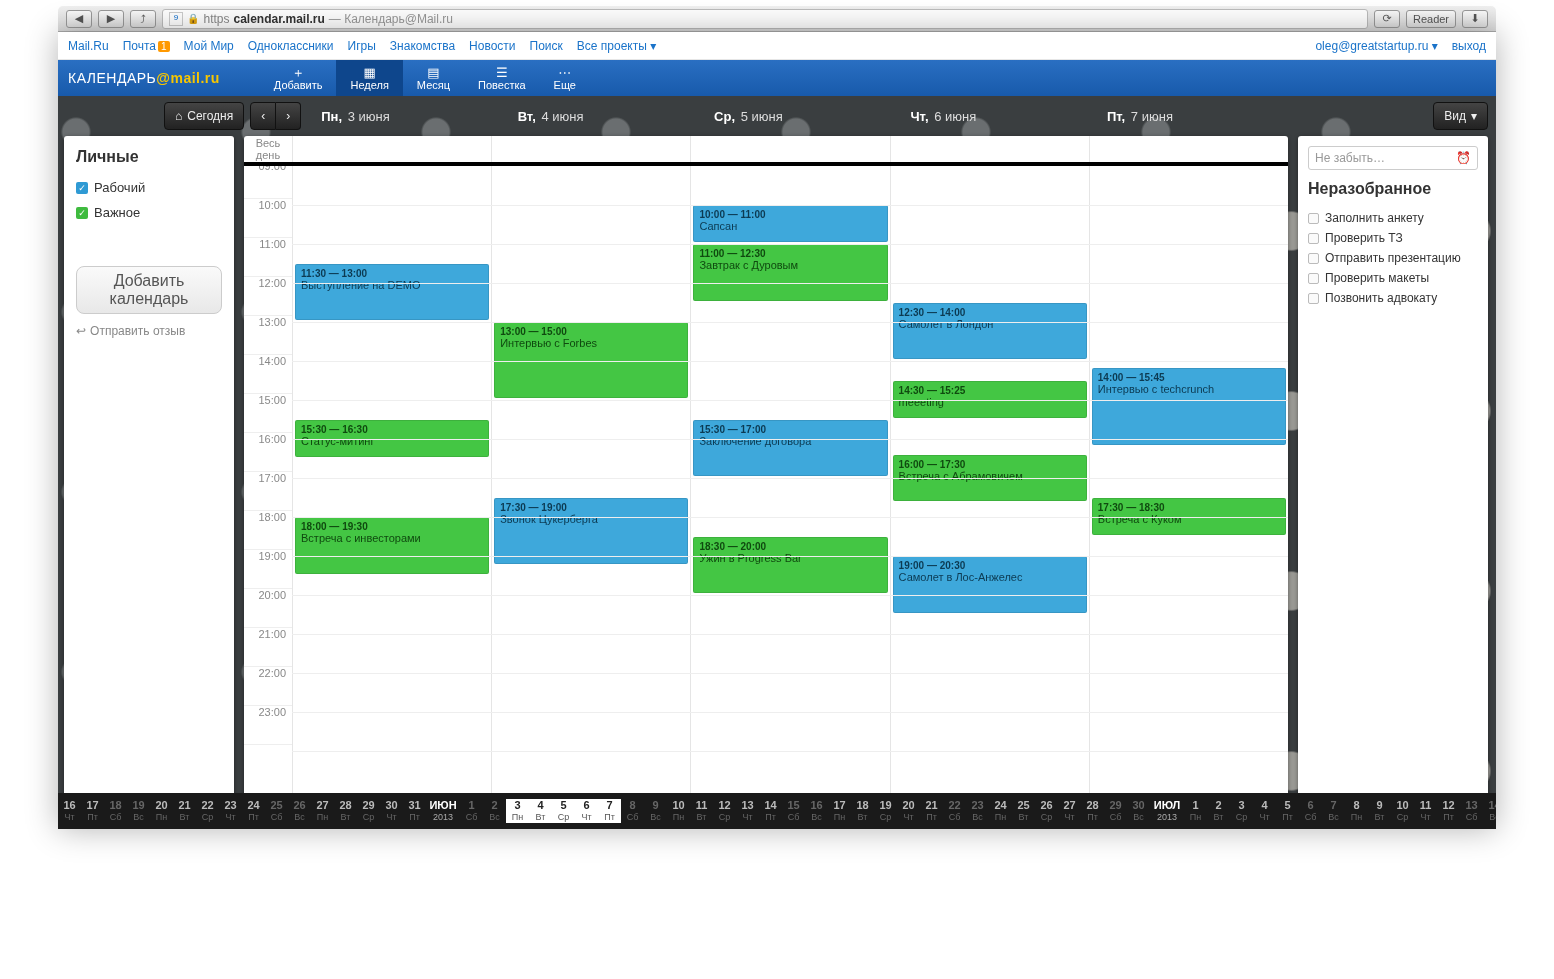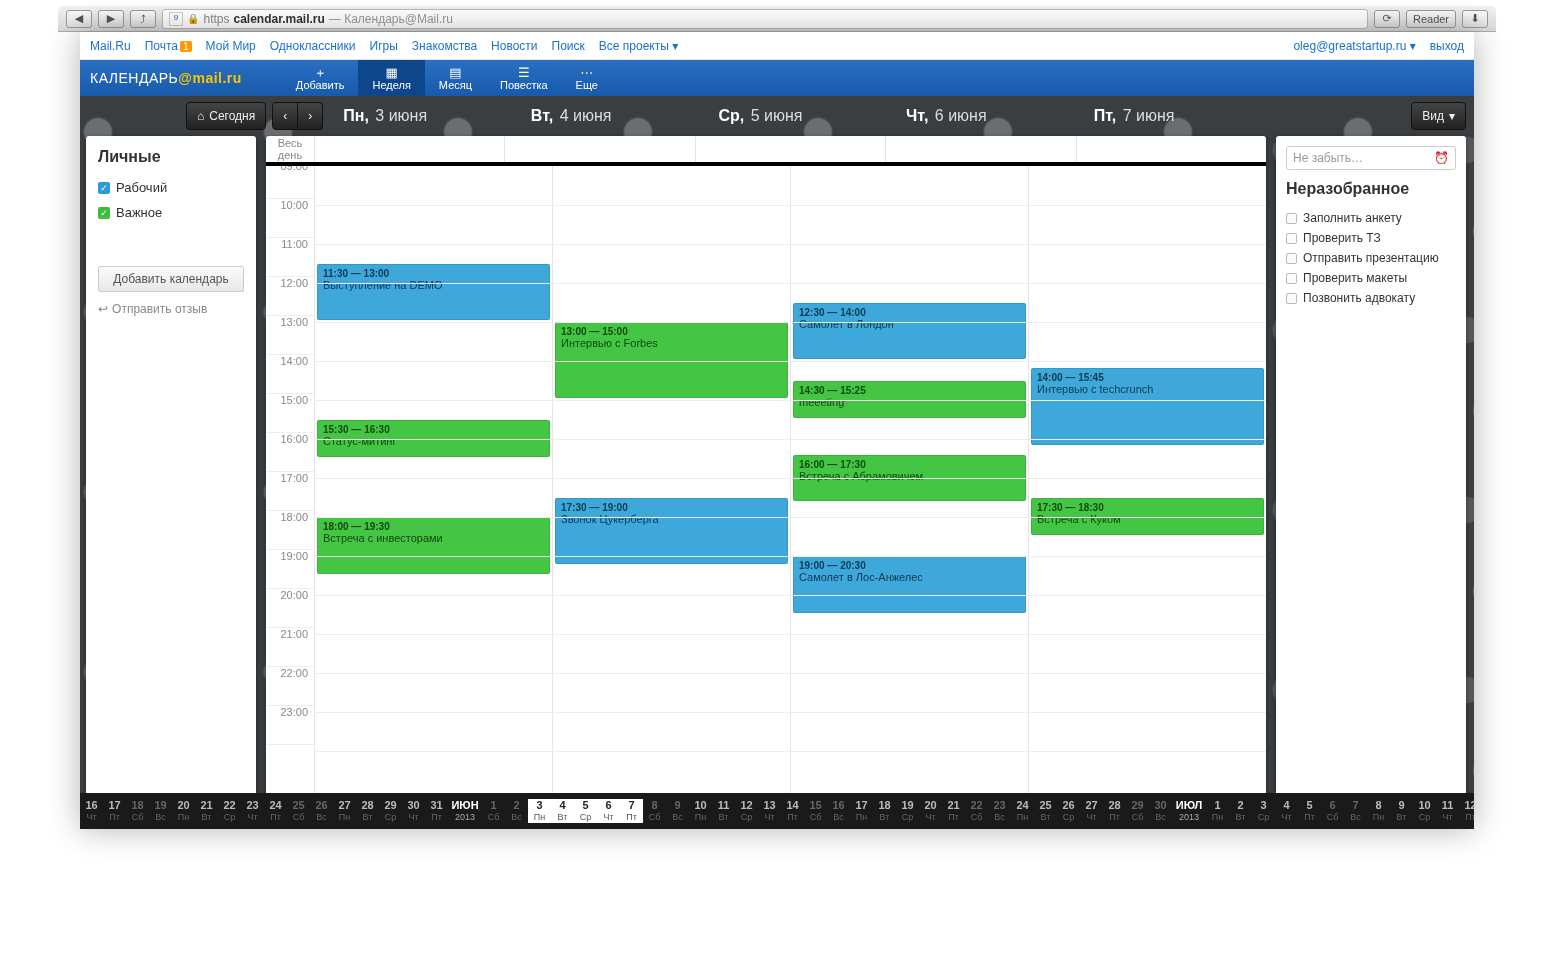--- a/index.html
+++ b/index.html
@@ -7,21 +7,21 @@
 
 
 .browser-chrome { height: 26px; background: linear-gradient(#f0f0f0,#d8d8d8); border-bottom:1px solid #aaa; display:flex; align-items:center; padding:0 8px; gap:6px; margin: 6px 58px 0 58px; border-radius: 5px 5px 0 0;}
 .chrome-btn { width:26px; height:18px; background:linear-gradient(#fafafa,#ddd); border:1px solid #999; border-radius:3px; display:flex; align-items:center; justify-content:center; font-size:11px; color:#555;}
 .addr { flex:1; display:flex; align-items:center; gap:4px; background:#fff; border:1px solid #bbb; border-radius:3px; height:20px; padding:0 6px; font-size:12px;}
 .addr .lock{font-size:10px;color:#888;}
 .addr .dom{font-weight:bold;color:#333;}
 .addr .rest{color:#999;}
 
 
-.app { margin: 0 80px; box-shadow: 0 0 30px rgba(0,0,0,0.3); height: 797px; display:flex; flex-direction:column; position:relative; overflow:hidden;}
+.app { margin: 0 58px; box-shadow: 0 0 30px rgba(0,0,0,0.3); height: 797px; display:flex; flex-direction:column; position:relative; overflow:hidden;}
 .topnav { height:28px; background:#fff; display:flex; align-items:center; padding:0 10px; gap:14px; font-size:12px; border-bottom:1px solid #e6e6e6;}
 .topnav a { color:#1a73c9; text-decoration:none; cursor:pointer;}
 .topnav .badge{background:#ff9900;color:#fff;border-radius:2px;padding:0 3px;font-size:10px;margin-left:2px;}
 .topnav .spacer{flex:1;}
 
 
 .bluebar{height:36px;background:linear-gradient(#2a6fc2,#185aab);display:flex;align-items:center;color:#fff;padding:0 10px;}
 .logo{font-size:14px;color:#fff;font-weight:normal;letter-spacing:0.5px;}
 .logo b{color:#f7c600;}
 .bluebar .item{display:flex;flex-direction:column;align-items:center;justify-content:center;padding:0 14px;height:36px;font-size:11px;color:#fff;cursor:pointer;}
@@ -41,33 +41,33 @@
 }
 
 
 .toolbar{position:relative; z-index:2; height:40px; display:flex; align-items:center; padding:0 8px; gap:0;}
 .tbtn{background:linear-gradient(#444,#222);color:#eee;border:1px solid #111;height:28px;display:flex;align-items:center;padding:0 10px;border-radius:4px;font-size:12px;cursor:pointer;gap:5px;}
 .tgroup{display:flex;}
 .tgroup .tbtn{border-radius:0;}
 .tgroup .tbtn:first-child{border-radius:4px 0 0 4px;}
 .tgroup .tbtn:last-child{border-radius:0 4px 4px 0;border-left:0;}
 .toolbar .days{flex:1;display:flex;margin-left:10px;}
-.toolbar .dayh{flex:1;color:#ddd;font-size:16px;padding-left:10px;}
+.toolbar .dayh{flex:1;color:#ddd;font-size:13px;padding-left:10px;}
 .toolbar .dayh b{color:#fff;margin-right:2px;}
 
 
 .content{position:relative;z-index:2;display:flex;gap:10px;padding:0 8px 8px 6px;height:calc(100% - 40px);}
 .panel{background:#fff;border-radius:3px;box-shadow:0 1px 4px rgba(0,0,0,0.4);}
 .leftpanel{width:170px;padding:12px;display:flex;flex-direction:column;gap:10px;}
 .leftpanel h3{font-size:16px;color:#333;margin-bottom:4px;}
 .calitem{display:flex;align-items:center;gap:6px;font-size:13px;color:#333;}
 .chk{width:12px;height:12px;border-radius:2px;display:flex;align-items:center;justify-content:center;color:#fff;font-size:9px;}
 .chk.blue{background:#2f9ad4;}
 .chk.green{background:#3fbb3f;}
-.addcal{margin-top:36px;background:linear-gradient(#fafafa,#e8e8e8);border:1px solid #ccc;border-radius:2px;padding:5px 8px;font-size:12px;color:#555;cursor:pointer;}
+.addcal{margin-top:36px;background:linear-gradient(#fafafa,#e8e8e8);border:1px solid #ccc;border-radius:8px;padding:5px 8px;font-size:16px;color:#555;cursor:pointer;}
 .feedback{color:#888;font-size:12px;display:flex;align-items:center;gap:4px;cursor:pointer;}
 
 .gridpanel{flex:1;display:flex;flex-direction:column;overflow:hidden;}
 .allday{height:30px;border-bottom:4px solid #000000;display:flex;}
 .timecol{width:48px;text-align:center;font-size:11px;color:#888;display:flex;flex-direction:column;align-items:center;justify-content:center;}
 .gridbody{flex:1;display:flex;overflow:hidden;position:relative;}
 .hours{width:48px;}
 .hourcell{height:39px;border-bottom:1px solid #eee;font-size:11px;color:#888;text-align:right;padding-right:6px;position:relative;top:-6px;}
 .dayscols{flex:1;display:flex;position:relative;}
 .daycol{flex:1;border-left:1px solid #e5e5e5;position:relative;}
@@ -237,20 +237,26 @@
             </div>
           <div class="dayscols" id="dayscols">
             <div class="daycol">
                 <div class="event blue" style="top: 97.5px; height: 56.5px;"><span class="tm">11:30 — 13:00</span>Выступление на DEMO</div>
                 <div class="event green" style="top: 253.5px; height: 37px;"><span class="tm">15:30 — 16:30</span>Статус-митинг</div>
                 <div class="event green" style="top: 351px; height: 56.5px;"><span class="tm">18:00 — 19:30</span>Встреча с инвесторами</div>
               </div>
             <div class="daycol">
                 <div class="event green" style="top: 156px; height: 76px;"><span class="tm">13:00 — 15:00</span>Интервью с Forbes</div>
                 <div class="event blue" style="top: 331.5px; height: 66px;"><span class="tm">17:30 — 19:00</span>Звонок Цукерберга</div>
+              </div>
+            <div class="daycol">
+                <div class="event blue" style="top: 39px; height: 37px;"><span class="tm">10:00 — 11:00</span>Сапсан</div>
+                <div class="event green" style="top: 78px; height: 56.5px;"><span class="tm">11:00 — 12:30</span>Завтрак с Дуровым</div>
+                <div class="event blue" style="top: 253.5px; height: 56.5px;"><span class="tm">15:30 — 17:00</span>Заключение договора</div>
+                <div class="event green" style="top: 370.5px; height: 56.5px;"><span class="tm">18:30 — 20:00</span>Ужин в Progress Bar</div>
               </div>
             <div class="daycol">
                 <div class="event blue" style="top: 136.5px; height: 56.5px;"><span class="tm">12:30 — 14:00</span>Самолет в Лондон</div>
                 <div class="event green" style="top: 214.5px; height: 37px;"><span class="tm">14:30 — 15:25</span>meeeting</div>
                 <div class="event green" style="top: 289px; height: 46px;"><span class="tm">16:00 — 17:30</span>Встреча с Абрамовичем</div>
                 <div class="event blue" style="top: 390px; height: 56.5px;"><span class="tm">19:00 — 20:30</span>Самолет в Лос-Анжелес</div>
               </div>
             <div class="daycol">
                 <div class="event blue" style="top: 202px; height: 77px;"><span class="tm">14:00 — 15:45</span>Интервью с techcrunch</div>
                 <div class="event green" style="top: 331.5px; height: 37px;"><span class="tm">17:30 — 18:30</span>Встреча с Куком</div>

